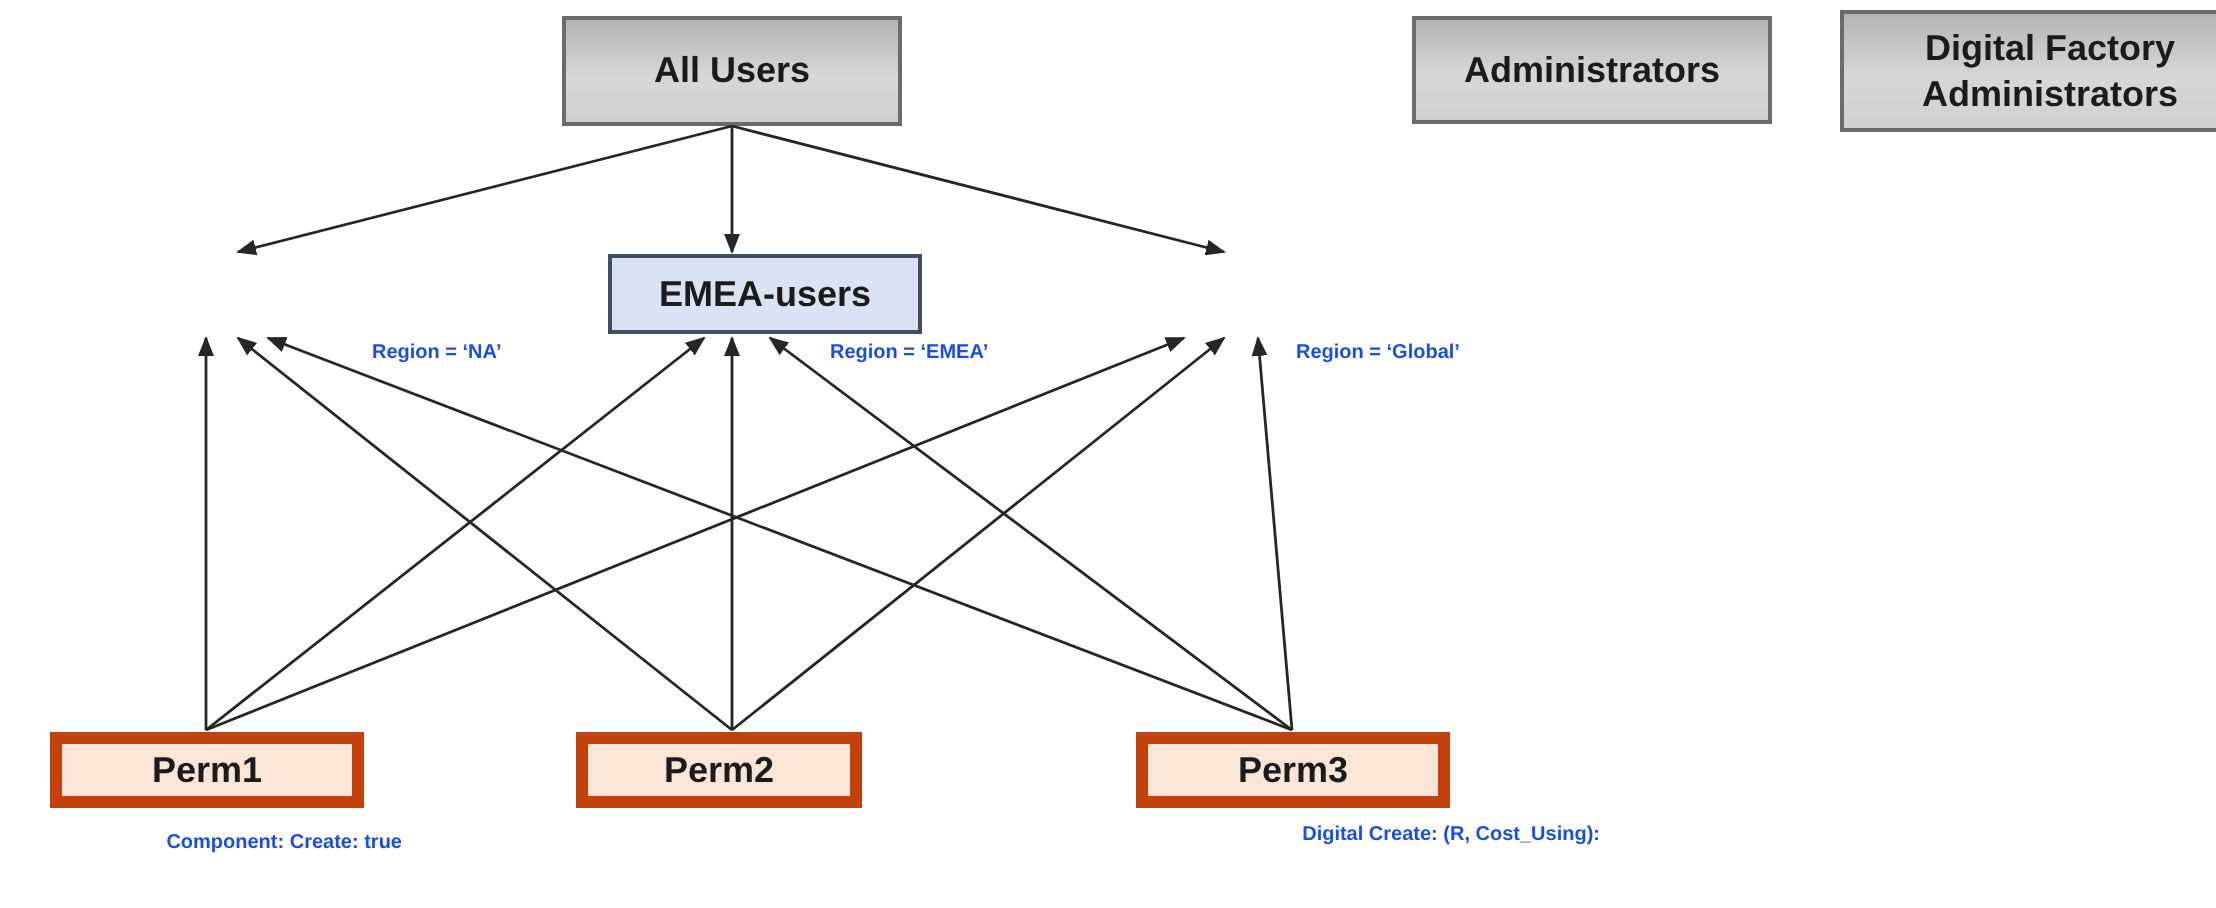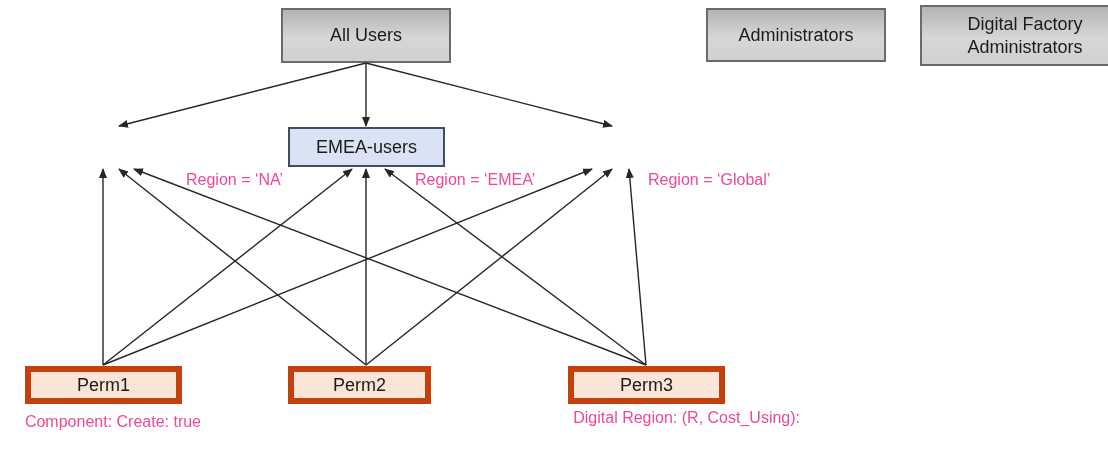--- a/index.html
+++ b/index.html
@@ -2,20 +2,21 @@
 <html style="--blue-fill: #dae3f3; --peach-fill: #fbe5d6;"><head>
 <meta charset="utf-8">
 <style>
   html,body{margin:0;padding:0;background:#ffffff;}
   #canvas{
     position:relative;
     width:1108px;height:454px;
     background:#ffffff;
     font-family:"Liberation Sans", sans-serif;
     overflow:hidden;
+    font-weight:bold;
   }
   .node{
     position:absolute;
     display:flex;align-items:center;justify-content:center;
     text-align:center;
     font-size:18px;color:#1b1b1b;
     line-height:1.25;
     box-sizing:border-box;
     z-index:1;
   }
@@ -29,39 +30,39 @@
   }
   .node.peach{
     background:var(--peach-fill,#fbe5d6);
     border:6px solid #c2410c;
   }
   #edges-svg{
     position:absolute;left:0;top:0;z-index:2;pointer-events:none;
   }
   .note{
     position:absolute;
-    font-size:16px;color:#ec4899;
+    font-size:10px;color:#1d4ed8;
     white-space:nowrap;
     z-index:3;
   }
   .note.center{white-space:normal;text-align:right;line-height:19px;}
 </style>
 </head>
 <body>
 
 <div id="canvas">
 
   <div class="node gray" style="left:281px;top:8px;width:170px;height:55px">All Users</div>
 
   <div class="node gray" style="left:706px;top:8px;width:180px;height:54px">Administrators</div>
 
   <div class="node gray" style="left:920px;top:5px;width:210px;height:61px;padding:0 8px">Digital Factory Administrators</div>
 
 
-  <div class="node blue" style="left:288px;top:127px;width:157px;height:40px">EMEA-users</div>
+  <div class="node blue" style="left:304px;top:127px;width:157px;height:40px">EMEA-users</div>
 
 
   <div class="node peach" style="left:25px;top:366px;width:157px;height:38px">Perm1</div>
 
   <div class="node peach" style="left:288px;top:366px;width:143px;height:38px">Perm2</div>
 
   <div class="node peach" style="left:568px;top:366px;width:157px;height:38px">Perm3</div>
 
   <svg id="edges-svg" width="1108" height="454">
     <defs>
@@ -86,16 +87,16 @@
   <div class="note" style="left:186px;top:171px">Region = ‘NA’</div>
 
   <div class="note" style="left:415px;top:171px">Region = ‘EMEA’</div>
 
   <div class="note" style="left:648px;top:171px">Region = ‘Global’</div>
 
   <div class="note center" style="left:5px;top:412px;width:196px">Component: Create: true</div>
 
 
   <div class="note center" style="left:510px;top:408px;width:290px">
-    <div>Digital Region: (R, Cost_Using):</div>
+    <div>Digital Create: (R, Cost_Using):</div>
   </div>
 
 </div>
 
 </body></html>

